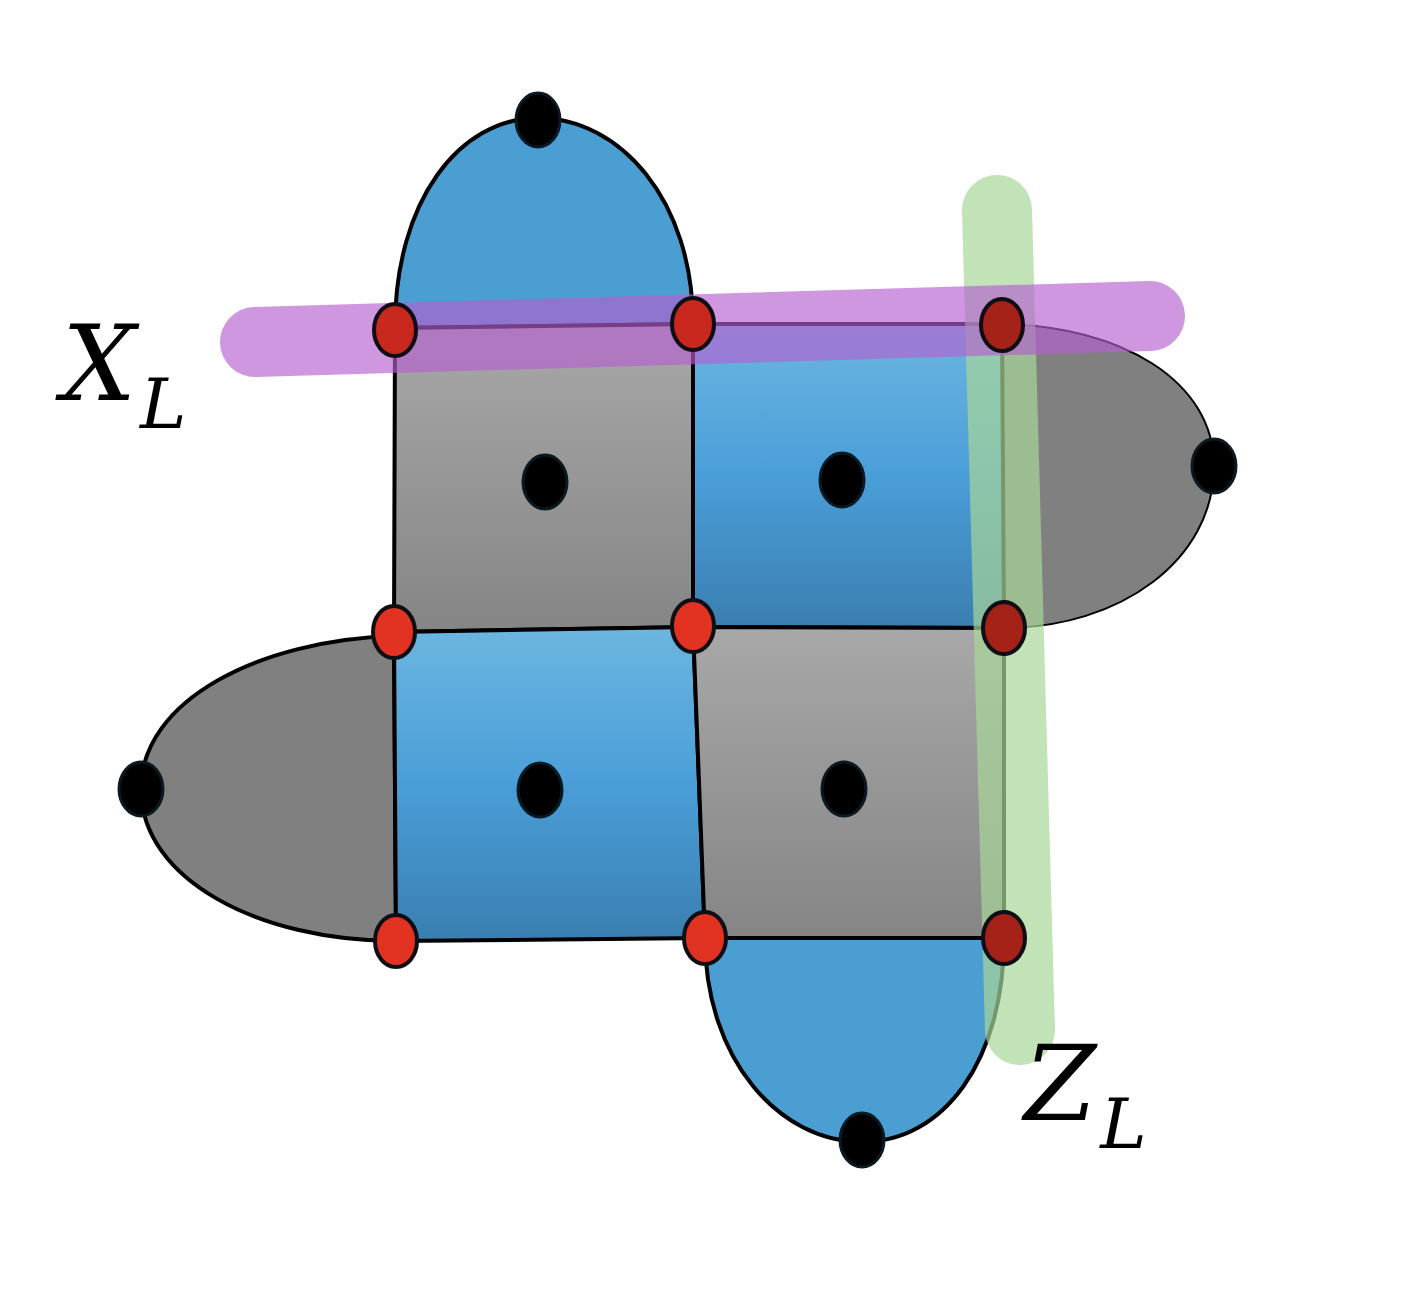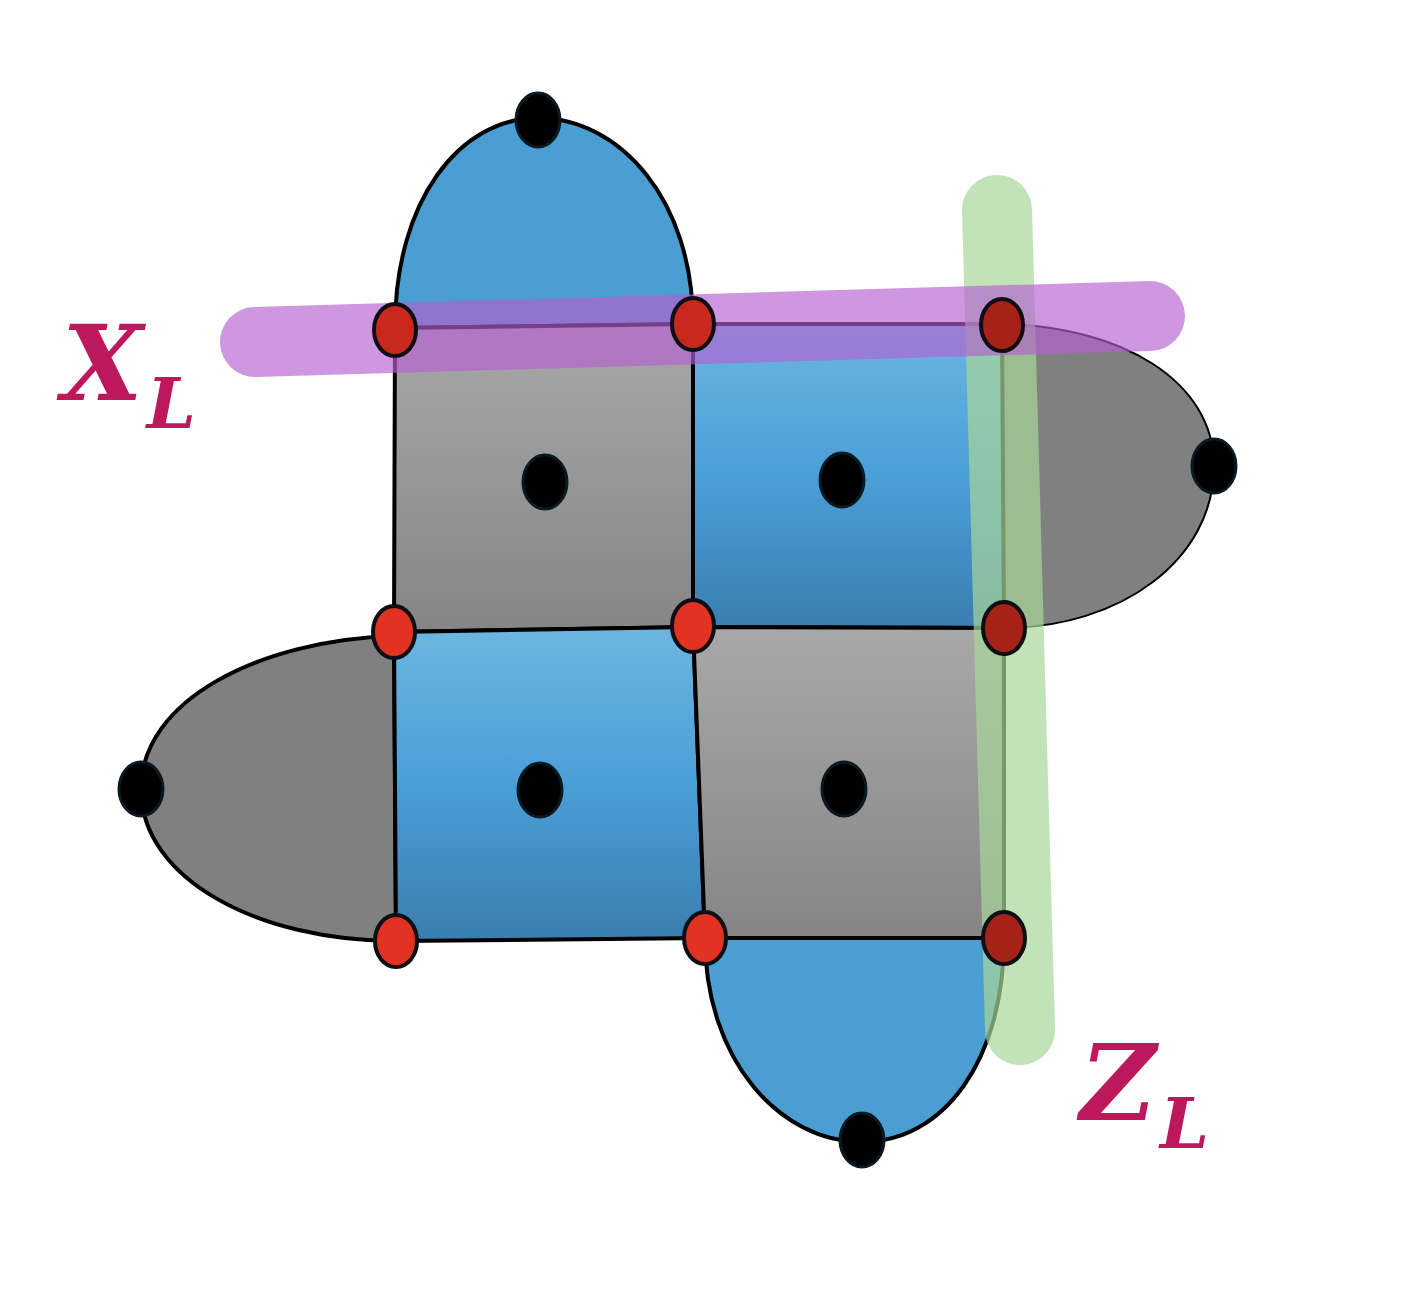--- a/index.html
+++ b/index.html
@@ -2,29 +2,28 @@
 <html><head>
   <meta charset="utf-8">
   <style>
     html, body { margin: 0; padding: 0; background: #ffffff; }
     body { width: 1416px; height: 1312px; overflow: hidden; position: relative; }
     #canvas { position: absolute; left: 0; top: 0; width: 1416px; height: 1312px; }
     .label {
       position: absolute;
       font-family: "DejaVu Serif", "Liberation Serif", serif;
       font-style: italic;
-      color: #be185d;
+      color: #000000;
       line-height: 1;
       white-space: nowrap;
-      font-weight: bold;
     }
     .label .main { font-size: 104px; }
     .label .sub { font-size: 70px; position: relative; top: 28px; margin-left: 4px; }
     #label-x { left: 62px; top: 312px; }
-    #label-z { left: 1080px; top: 1032px; }
+    #label-z { left: 1024px; top: 1032px; }
   </style>
 </head>
 <body>
 
 <svg id="canvas" viewBox="0 0 1416 1312" xmlns="http://www.w3.org/2000/svg">
   <defs>
     <linearGradient id="blueGrad" x1="0" y1="0" x2="0" y2="1">
       <stop offset="0" stop-color="#6cb6e0"></stop>
       <stop offset="0.5" stop-color="#4a9ed8"></stop>
       <stop offset="1" stop-color="#3a7eb0"></stop>

